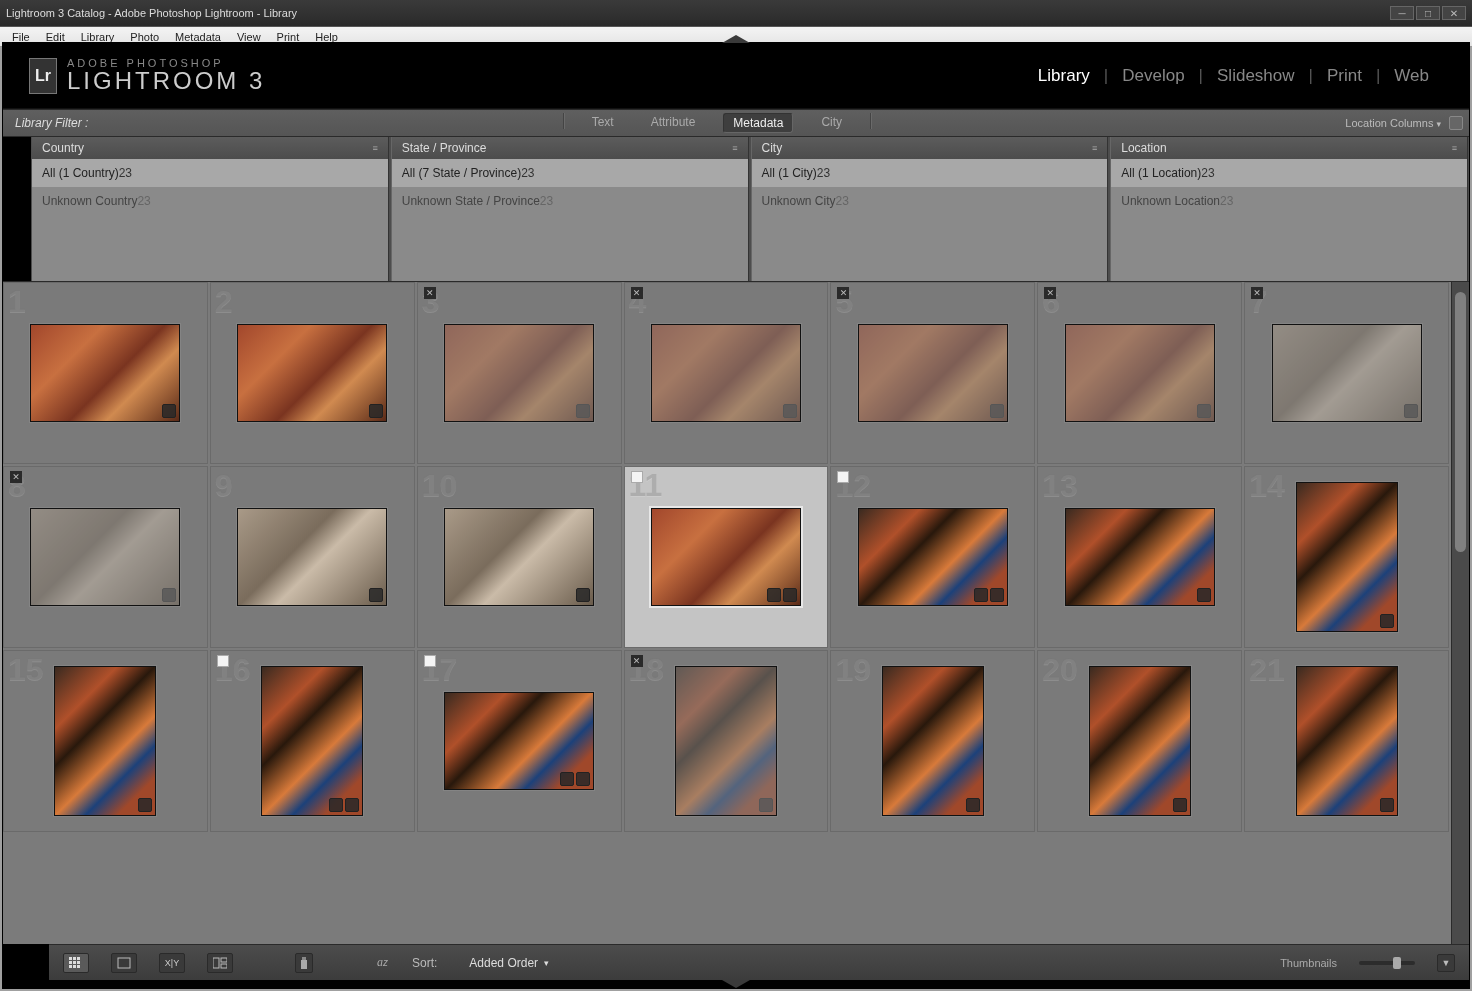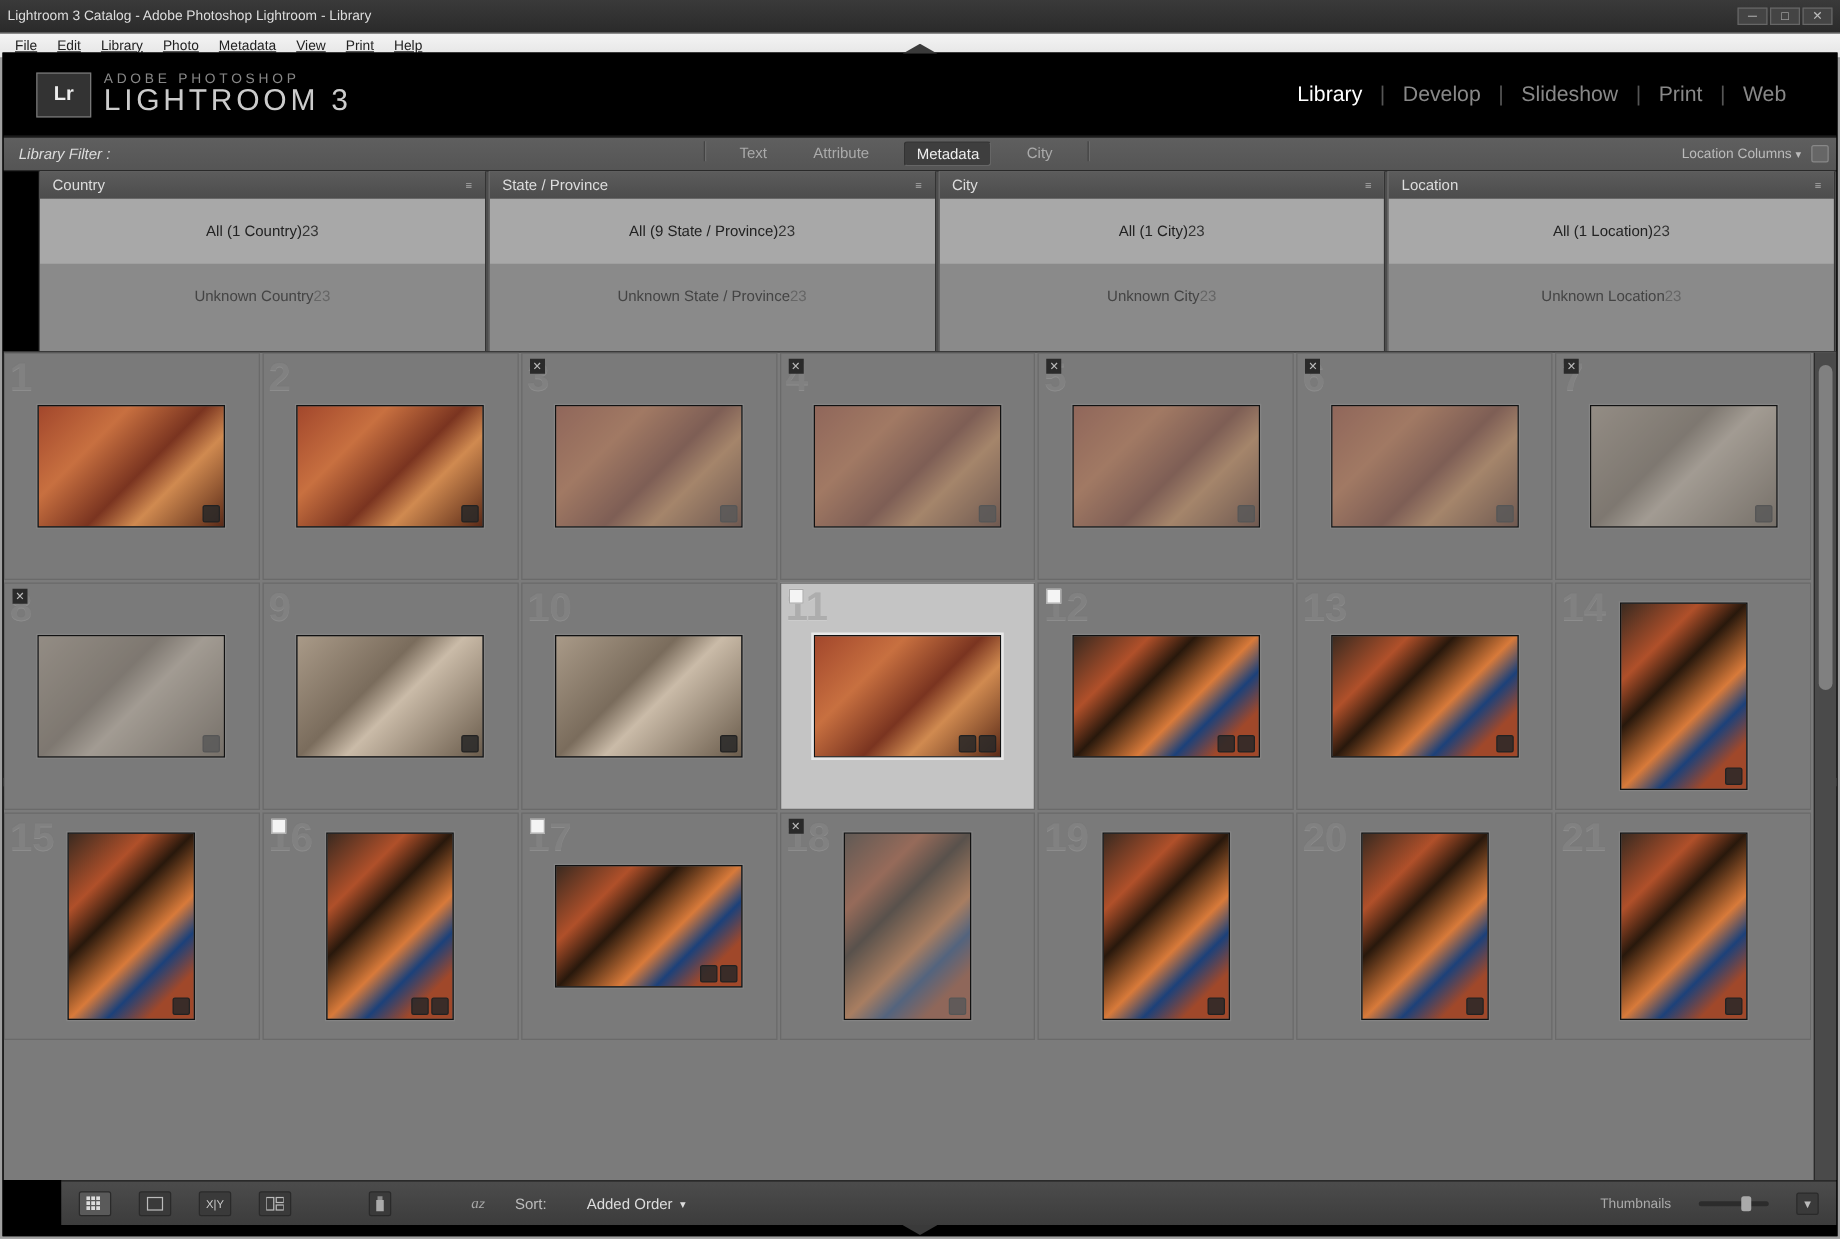--- a/index.html
+++ b/index.html
@@ -15,21 +15,21 @@
   
   .menu-bar { height:20px; background:linear-gradient(to bottom,#f4f4f4,#e4e4e4); display:flex; align-items:center; padding:0 4px; font-size:11px; color:#222; border-bottom:1px solid #9a9a9a; }
   .menu-item { padding:2px 8px; cursor:default; }
   .menu-item span.u { text-decoration: underline; }
 
   
   .app { position:absolute; left:2px; right:2px; top:42px; bottom:2px; background:#000; border:1px solid #000; display:flex; flex-direction:column; }
 
   .branding { height:66px; display:flex; align-items:center; justify-content:space-between; padding:0 26px; border-bottom:1px solid #111; position:relative; }
   .branding-left { display:flex; align-items:center; gap:10px; }
-  .lr-badge { width:44px; height:36px; border:1px solid #777; display:flex; align-items:center; justify-content:center; color:#eee; font-size:16px; font-weight:600; background:#333; letter-spacing:0; }
+  .lr-badge { width:28px; height:36px; border:1px solid #777; display:flex; align-items:center; justify-content:center; color:#eee; font-size:16px; font-weight:600; background:#333; letter-spacing:0; }
   .branding-text { display:flex; flex-direction:column; line-height:1; }
   .branding-text .top { color:#888; font-size:11px; letter-spacing:3px; }
   .branding-text .bot { color:#ccc; font-size:24px; letter-spacing:3px; font-weight:300; }
   .modules { display:flex; gap:0; align-items:center; color:#888; font-size:17px; }
   .mod { padding:0 14px; cursor:default; }
   .mod.active { color:#fff; }
   .mod-sep { color:#555; }
   .top-grip { position:absolute; left:50%; top:-0px; transform:translate(-50%,-100%); width:28px; height:8px; }
   .bot-grip-wrap { height:8px; position:relative; background:#000; }
 
@@ -44,21 +44,21 @@
   .lock-icon { width:14px; height:14px; display:inline-block; border:1px solid #888; border-radius:2px; background:#666; position:relative; }
 
   
   .filter-cols-wrap { padding:0 0 0 0; background:#4d4d4d;margin-left:28px; }
   .filter-cols { display:flex; height:144px; }
   .filter-col { flex:1; display:flex; flex-direction:column; border-right:1px solid #333; border-left:1px solid #666; background:#777; margin:0 1px; }
   .filter-col:first-child { border-left:0; }
   .filter-col-head { height:22px; background:linear-gradient(to bottom,#5c5c5c,#4c4c4c); color:#ddd; font-size:12px; padding:0 10px; display:flex; align-items:center; justify-content:space-between; }
   .col-head-menu { font-size:9px; color:#aaa; }
   .filter-col-body { flex:1; background:#8a8a8a; overflow:hidden; }
-  .filter-row { display:flex; justify-content:center; padding:19px 10px; font-size:12px; color:#222; }
+  .filter-row { display:flex; justify-content:flex-start; padding:7px 10px; font-size:12px; color:#222; }
   .filter-row.sel { background:#a8a8a8; }
   .filter-row .cnt { color:#333; }
   .filter-row.dim .cnt { color:#666; }
   .filter-row.dim { color:#444; }
 
   
   .grid-area { flex:1; background:#7b7b7b; overflow:hidden; position:relative; border-top:1px solid #2a2a2a; }
   .grid-scroll { position:absolute; inset:0; overflow:hidden; right:20px; padding:0; }
   .grid { display:grid; grid-template-columns: repeat(7, 1fr); grid-auto-rows:182px; gap:2px; padding:0; height:100%; }
   .cell { background:#7a7a7a; border:1px solid #6a6a6a; position:relative; display:flex; align-items:center; justify-content:center; }
@@ -185,21 +185,21 @@
               </div>
             </div>
           </div>
           <div class="filter-col">
             <div class="filter-col-head">
               <span>State / Province</span>
               <span class="col-head-menu">≡</span>
             </div>
             <div class="filter-col-body">
               <div class="filter-row sel">
-                <span>All (9 State / Province)</span>
+                <span>All (7 State / Province)</span>
                 <span class="cnt">23</span>
               </div>
               <div class="filter-row dim">
                 <span>Unknown State / Province</span>
                 <span class="cnt">23</span>
               </div>
             </div>
           </div>
           <div class="filter-col">
             <div class="filter-col-head">

